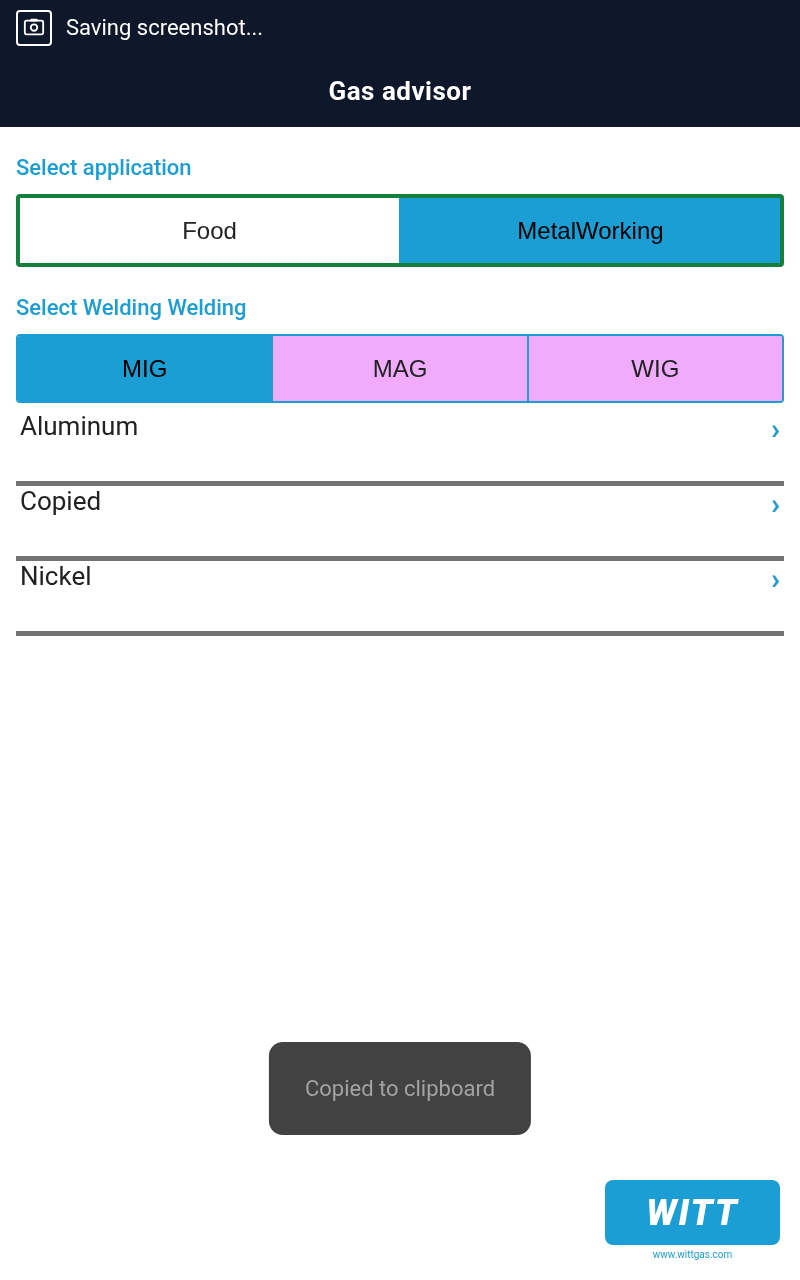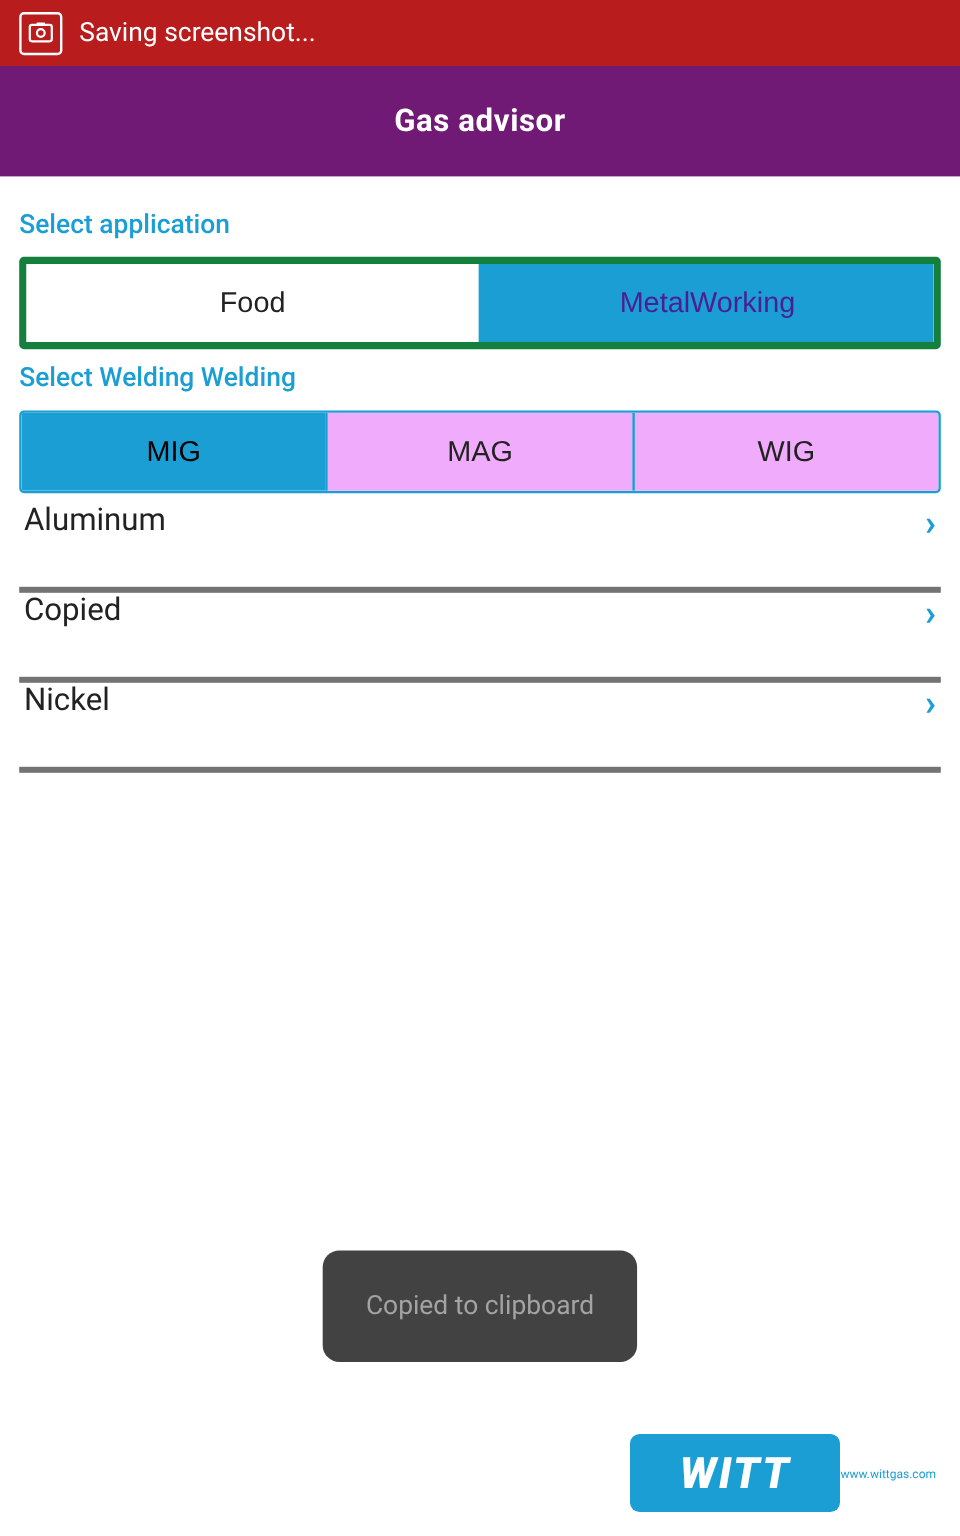--- a/index.html
+++ b/index.html
@@ -9,21 +9,21 @@
       font-family: 'Roboto', Arial, sans-serif;
       background: #fff;
       position: relative;
       overflow: hidden;
     }
 
     
     #status-bar {
       width: 100%;
       height: 55px;
-      background: #b91c1c;
+      background: #0f172a;
       display: flex;
       align-items: center;
       padding: 0 16px;
       gap: 14px;
     }
     #status-bar .screenshot-icon {
       width: 36px;
       height: 36px;
       border: 2px solid #fff;
       border-radius: 4px;
@@ -37,22 +37,22 @@
     }
     #status-bar .status-text {
       color: #fff;
       font-size: 22px;
       font-weight: 400;
     }
 
     
     #app-bar {
       width: 100%;
-      height: 92px;
-      background: #701a75;
+      height: 72px;
+      background: #0f172a;
       display: flex;
       align-items: center;
       justify-content: center;
     }
     #app-bar .app-title {
       color: #fff;
       font-size: 26px;
       font-weight: 700;
       letter-spacing: 0.5px;
     }
@@ -67,42 +67,42 @@
       font-size: 22px;
       font-weight: 500;
       margin-bottom: 14px;
       margin-top: 8px;
     }
 
     
     .toggle-group {
       display: flex;
       width: 100%;
-      border: 6px solid #15803d;
+      border: 4px solid #15803d;
       border-radius: 4px;
       overflow: hidden;
-      margin-bottom: 12px;
+      margin-bottom: 28px;
     }
     .toggle-btn {
       flex: 1;
       height: 65px;
       font-size: 24px;
       font-weight: 500;
       cursor: pointer;
       border: none;
       outline: none;
       background: #fff;
       color: #222;
       display: flex;
       align-items: center;
       justify-content: center;
     }
     .toggle-btn.active {
       background: #1a9ed4;
-      color: #4c1d95;
+      color: #000000;
     }
     .toggle-btn + .toggle-btn {
       border-left: 2px solid #1a9ed4;
     }
 
     
     .method-toggle-group {
       display: flex;
       width: 100%;
       border: 2px solid #1a9ed4;
@@ -170,21 +170,21 @@
       border-radius: 14px;
       white-space: nowrap;
     }
 
     
     #witt-logo {
       position: absolute;
       bottom: 20px;
       right: 20px;
       display: flex;
-      flex-direction: row;
+      flex-direction: column;
       align-items: center;
     }
     .witt-badge {
       background: #1a9ed4;
       width: 175px;
       height: 65px;
       border-radius: 8px;
       display: flex;
       align-items: center;
       justify-content: center;

